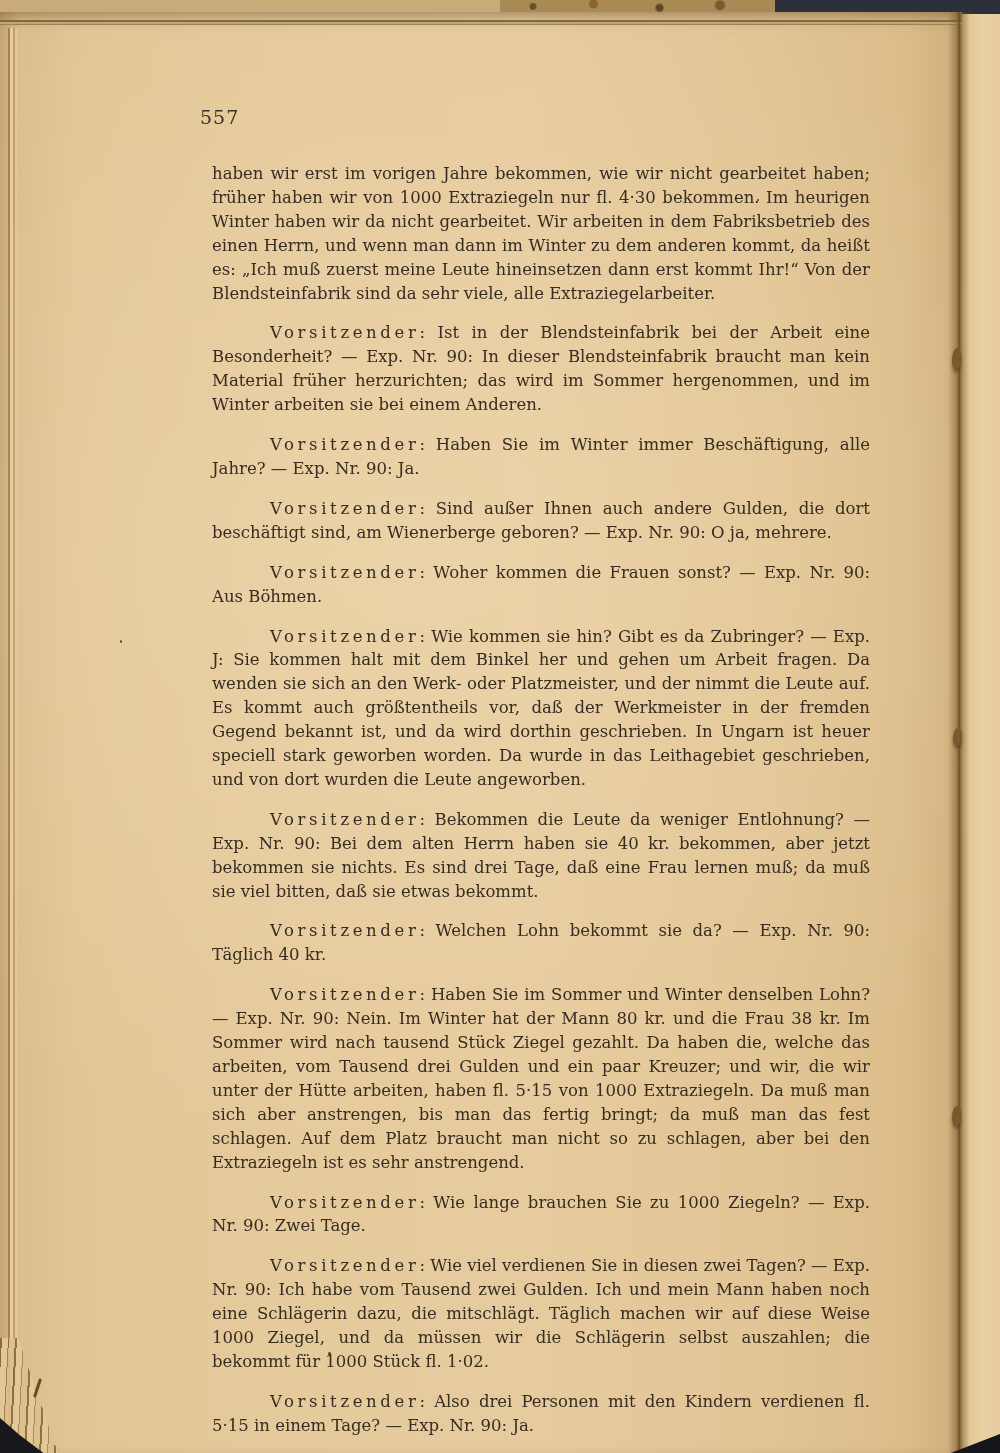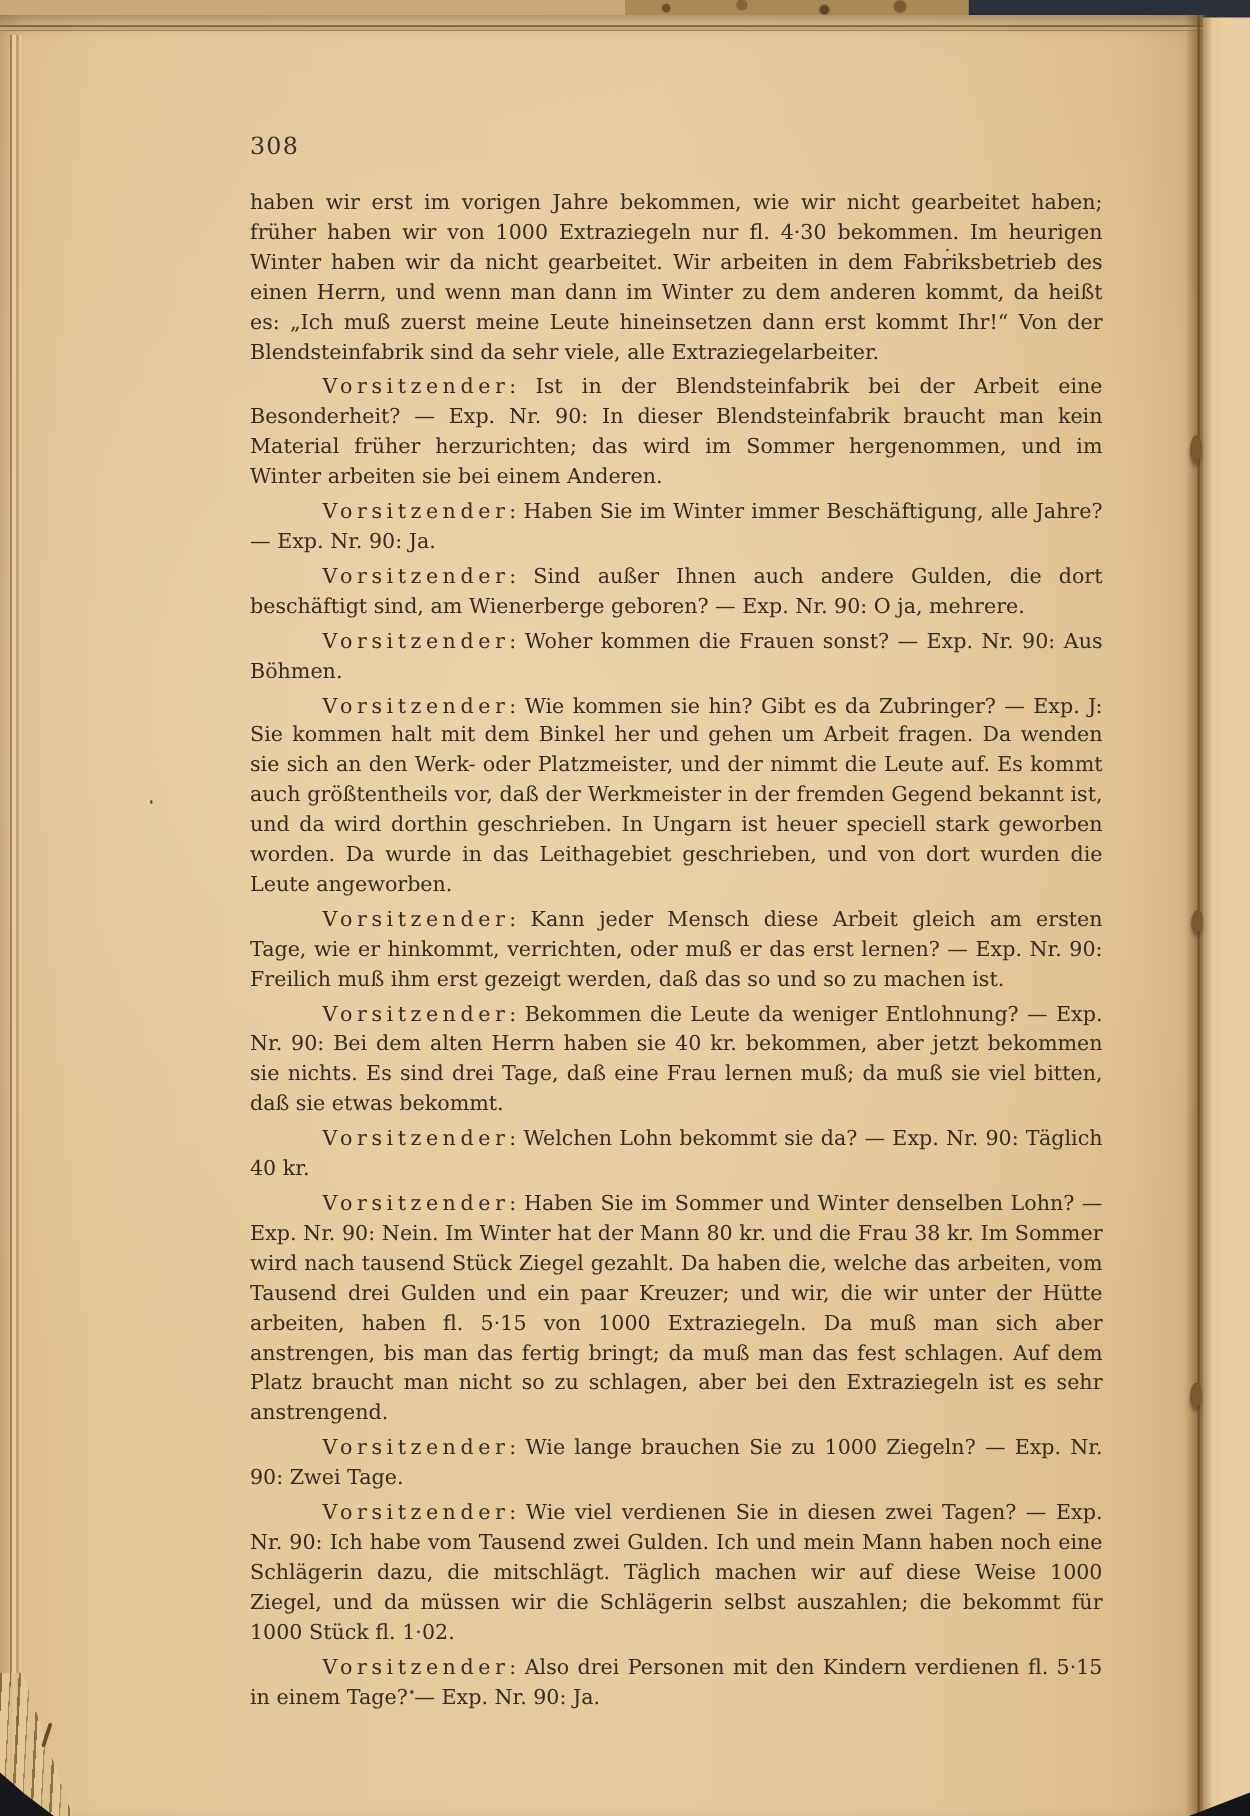--- a/index.html
+++ b/index.html
@@ -84,21 +84,21 @@
   
   .page-number {
     position:absolute; left:200px; top:106px;
     font-size:19px; color:#3c3126; letter-spacing:1px;
   }
   .text-block {
     position:absolute; left:196px; top:146px; width:690px;
     font-size:16.5px; line-height:23.9px; color:#372c21;
     text-align:justify;
   }
-  .text-block p { margin:4px; text-indent:58px; }
+  .text-block p { margin:16px; text-indent:58px; }
   .text-block p.noindent { text-indent:0; }
   .speaker { letter-spacing:.22em; }
 </style>
 </head>
 <body>
 
 <div class="scan">
 
   <div class="top-band">
     <div class="mottle"></div>
@@ -119,37 +119,36 @@
 
   <div class="stack"></div>
   <div class="stack-dark"></div>
   <div class="corner-dark-br"></div>
 
   <div class="pen-mark"></div>
   <div class="speck" style="left:328px; top:1352px; width:3px; height:3px;"></div>
   <div class="speck" style="left:757px; top:199px; width:2px; height:2px;"></div>
   <div class="speck" style="left:120px; top:640px; width:2px; height:3px;"></div>
 
-  <div class="page-number">308</div>
+  <div class="page-number">557</div>
 
   <div class="text-block" id="paragraphs">
     <p class="noindent"><span class="ptext">haben wir erst im vorigen Jahre bekommen, wie wir nicht gearbeitet haben; früher haben wir von 1000 Extraziegeln nur fl. 4·30 bekommen. Im heurigen Winter haben wir da nicht gearbeitet. Wir arbeiten in dem Fabriksbetrieb des einen Herrn, und wenn man dann im Winter zu dem anderen kommt, da heißt es: „Ich muß zuerst meine Leute hineinsetzen dann erst kommt Ihr!“ Von der Blendsteinfabrik sind da sehr viele, alle Extraziegelarbeiter.</span></p>
 
 
     <p><span class="speaker">Vorsitzender</span><span class="ptext">: Ist in der Blendsteinfabrik bei der Arbeit eine Besonderheit? — Exp. Nr. 90: In dieser Blendsteinfabrik braucht man kein Material früher herzurichten; das wird im Sommer hergenommen, und im Winter arbeiten sie bei einem Anderen.</span></p>
 
     <p><span class="speaker">Vorsitzender</span><span class="ptext">: Haben Sie im Winter immer Beschäftigung, alle Jahre? — Exp. Nr. 90: Ja.</span></p>
 
     <p><span class="speaker">Vorsitzender</span><span class="ptext">: Sind außer Ihnen auch andere Gulden, die dort beschäftigt sind, am Wienerberge geboren? — Exp. Nr. 90: O ja, mehrere.</span></p>
 
     <p><span class="speaker">Vorsitzender</span><span class="ptext">: Woher kommen die Frauen sonst? — Exp. Nr. 90: Aus Böhmen.</span></p>
 
     <p><span class="speaker">Vorsitzender</span><span class="ptext">: Wie kommen sie hin? Gibt es da Zubringer? — Exp. J: Sie kommen halt mit dem Binkel her und gehen um Arbeit fragen. Da wenden sie sich an den Werk- oder Platzmeister, und der nimmt die Leute auf. Es kommt auch größtentheils vor, daß der Werkmeister in der fremden Gegend bekannt ist, und da wird dorthin geschrieben. In Ungarn ist heuer speciell stark geworben worden. Da wurde in das Leithagebiet geschrieben, und von dort wurden die Leute angeworben.</span></p>
 
-    <p><span class="speaker">Vorsitzender</span><span class="ptext">: Kann jeder Mensch diese Arbeit gleich am ersten Tage, wie er hinkommt, verrichten, oder muß er das erst lernen? — Exp. Nr. 90: Freilich muß ihm erst gezeigt werden, daß das so und so zu machen ist.</span></p>
 
     <p><span class="speaker">Vorsitzender</span><span class="ptext">: Bekommen die Leute da weniger Entlohnung? — Exp. Nr. 90: Bei dem alten Herrn haben sie 40 kr. bekommen, aber jetzt bekommen sie nichts. Es sind drei Tage, daß eine Frau lernen muß; da muß sie viel bitten, daß sie etwas bekommt.</span></p>
 
     <p><span class="speaker">Vorsitzender</span><span class="ptext">: Welchen Lohn bekommt sie da? — Exp. Nr. 90: Täglich 40 kr.</span></p>
 
 
     <p><span class="speaker">Vorsitzender</span><span class="ptext">: Haben Sie im Sommer und Winter denselben Lohn? — Exp. Nr. 90: Nein. Im Winter hat der Mann 80 kr. und die Frau 38 kr. Im Sommer wird nach tausend Stück Ziegel gezahlt. Da haben die, welche das arbeiten, vom Tausend drei Gulden und ein paar Kreuzer; und wir, die wir unter der Hütte arbeiten, haben fl. 5·15 von 1000 Extraziegeln. Da muß man sich aber anstrengen, bis man das fertig bringt; da muß man das fest schlagen. Auf dem Platz braucht man nicht so zu schlagen, aber bei den Extraziegeln ist es sehr anstrengend.</span></p>
 
     <p><span class="speaker">Vorsitzender</span><span class="ptext">: Wie lange brauchen Sie zu 1000 Ziegeln? — Exp. Nr. 90: Zwei Tage.</span></p>
 

